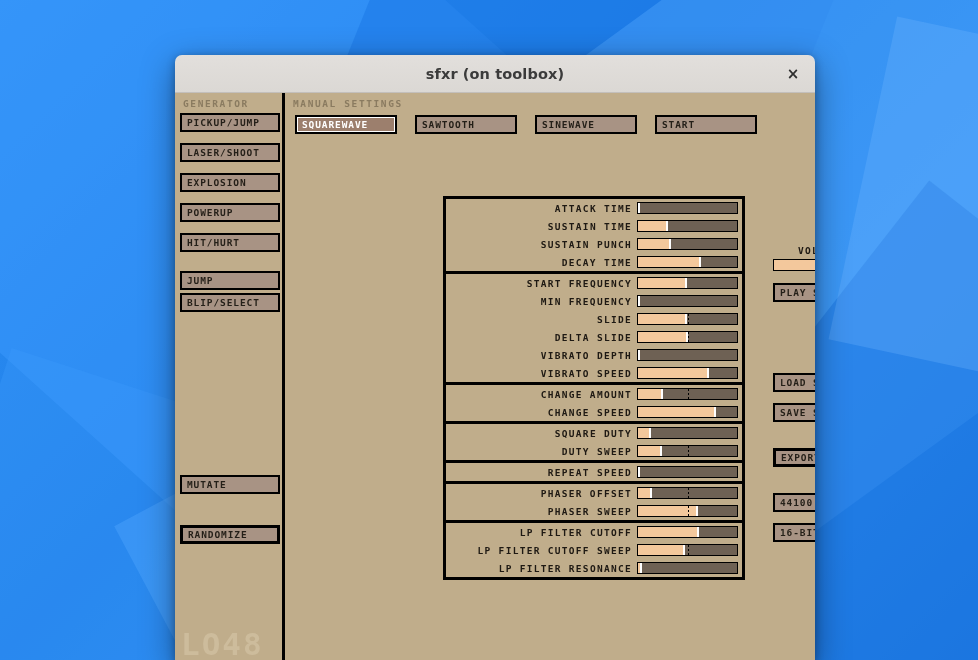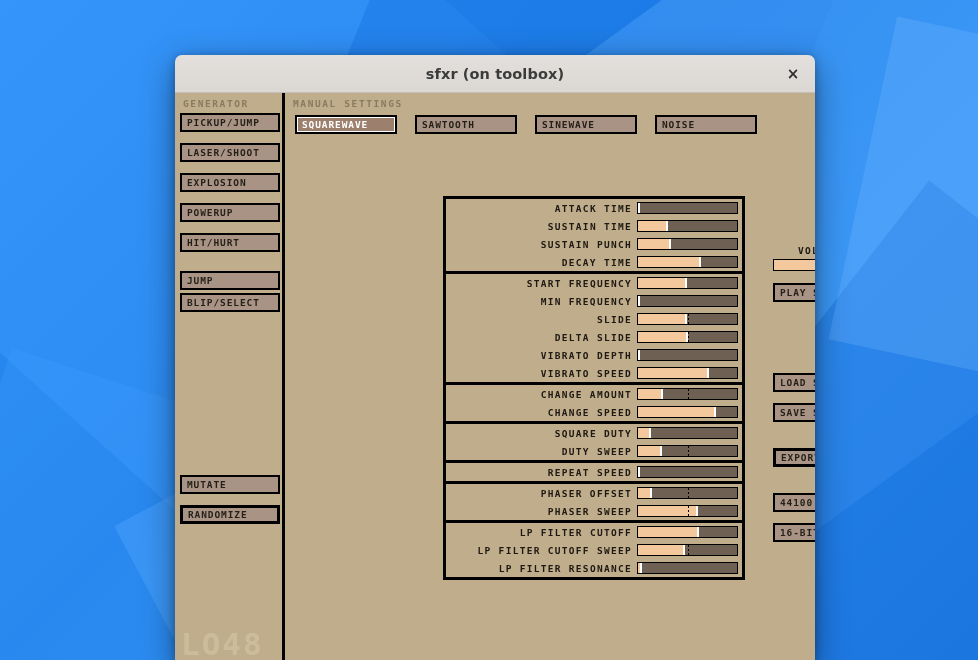--- a/index.html
+++ b/index.html
@@ -317,32 +317,32 @@
       <div id="gen-buttons">
           <div class="btn gen-btn" style="top: 20px;">PICKUP/JUMP</div>
           <div class="btn gen-btn" style="top: 50px;">LASER/SHOOT</div>
           <div class="btn gen-btn" style="top: 80px;">EXPLOSION</div>
           <div class="btn gen-btn" style="top: 110px;">POWERUP</div>
           <div class="btn gen-btn" style="top: 140px;">HIT/HURT</div>
           <div class="btn gen-btn" style="top: 178px;">JUMP</div>
           <div class="btn gen-btn" style="top: 200px;">BLIP/SELECT</div>
         </div>
       <div class="btn gen-btn" id="mutate-btn" style="top:382px;">MUTATE</div>
-      <div class="btn gen-btn thick" id="randomize-btn" style="top:412px;">RANDOMIZE</div>
+      <div class="btn gen-btn thick" id="randomize-btn" style="top:432px;">RANDOMIZE</div>
       <div id="watermark">LO48</div>
     </div>
 
     <div id="main">
       <div class="sect-label">MANUAL SETTINGS</div>
 
       <div id="wave-buttons">
           <div class="btn wave-btn selected" style="left: 10px;">SQUAREWAVE</div>
           <div class="btn wave-btn" style="left: 130px;">SAWTOOTH</div>
           <div class="btn wave-btn" style="left: 250px;">SINEWAVE</div>
-          <div class="btn wave-btn" style="left: 370px;">NOISE</div>
+          <div class="btn wave-btn" style="left: 370px;">START</div>
         </div>
 
       <div id="slider-panel">
           <div class="slider-group">
             <div class="slider-row">
               <span class="slider-label">ATTACK TIME</span>
               <div class="slider-track">
                 <div class="slider-fill zero" style="width: 0%;"></div>
               </div>
             </div>

